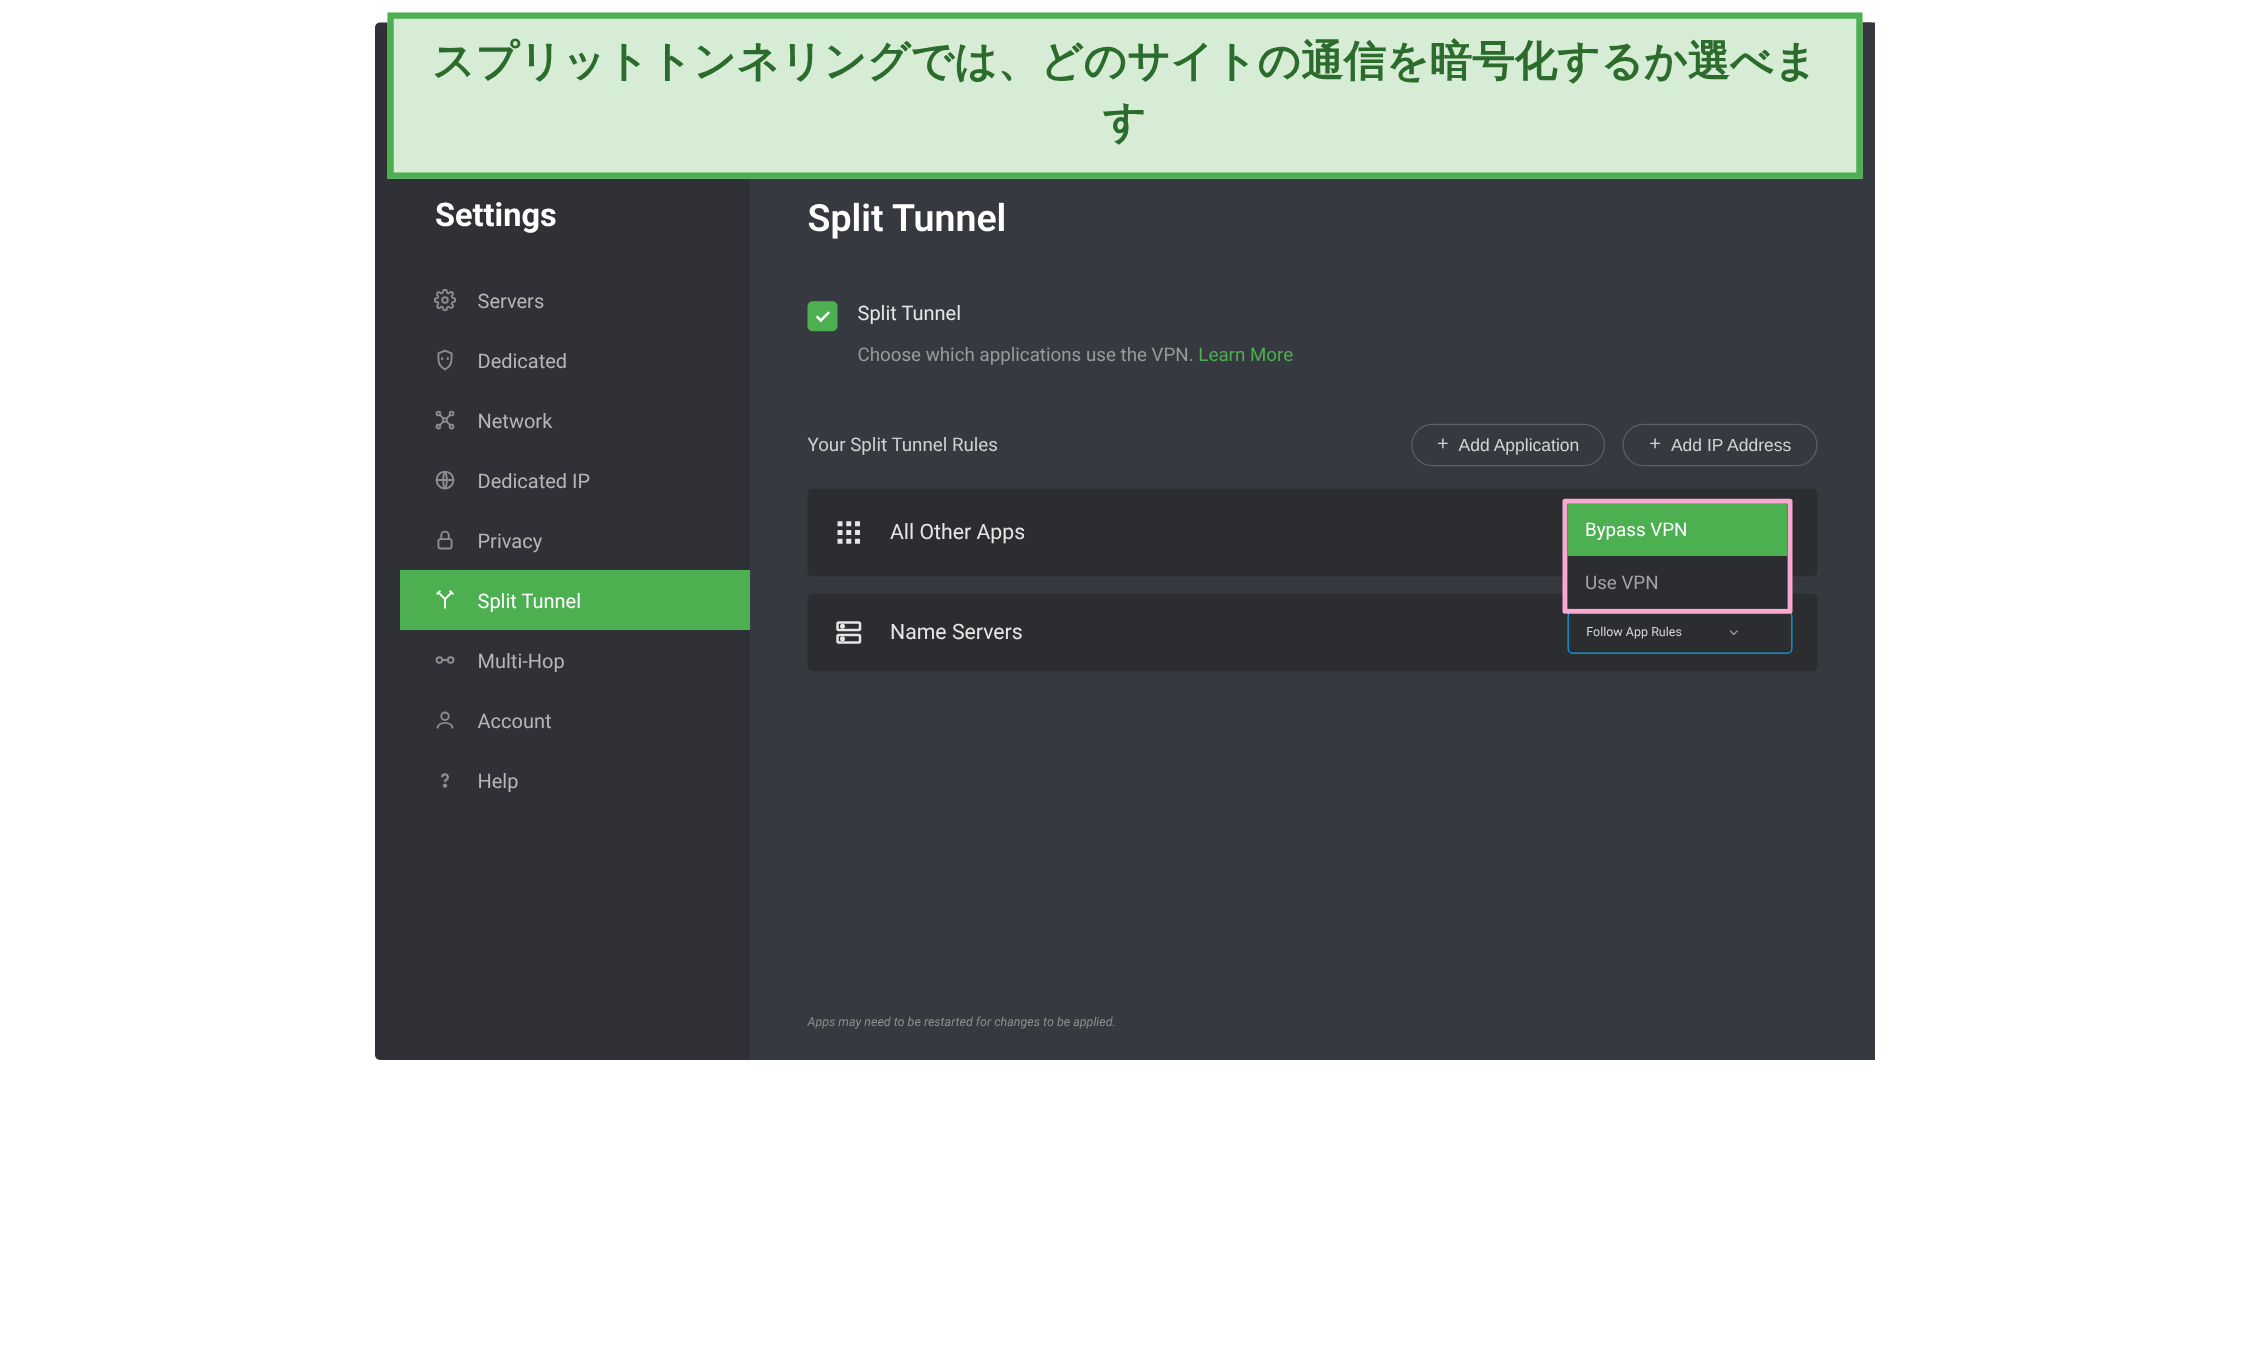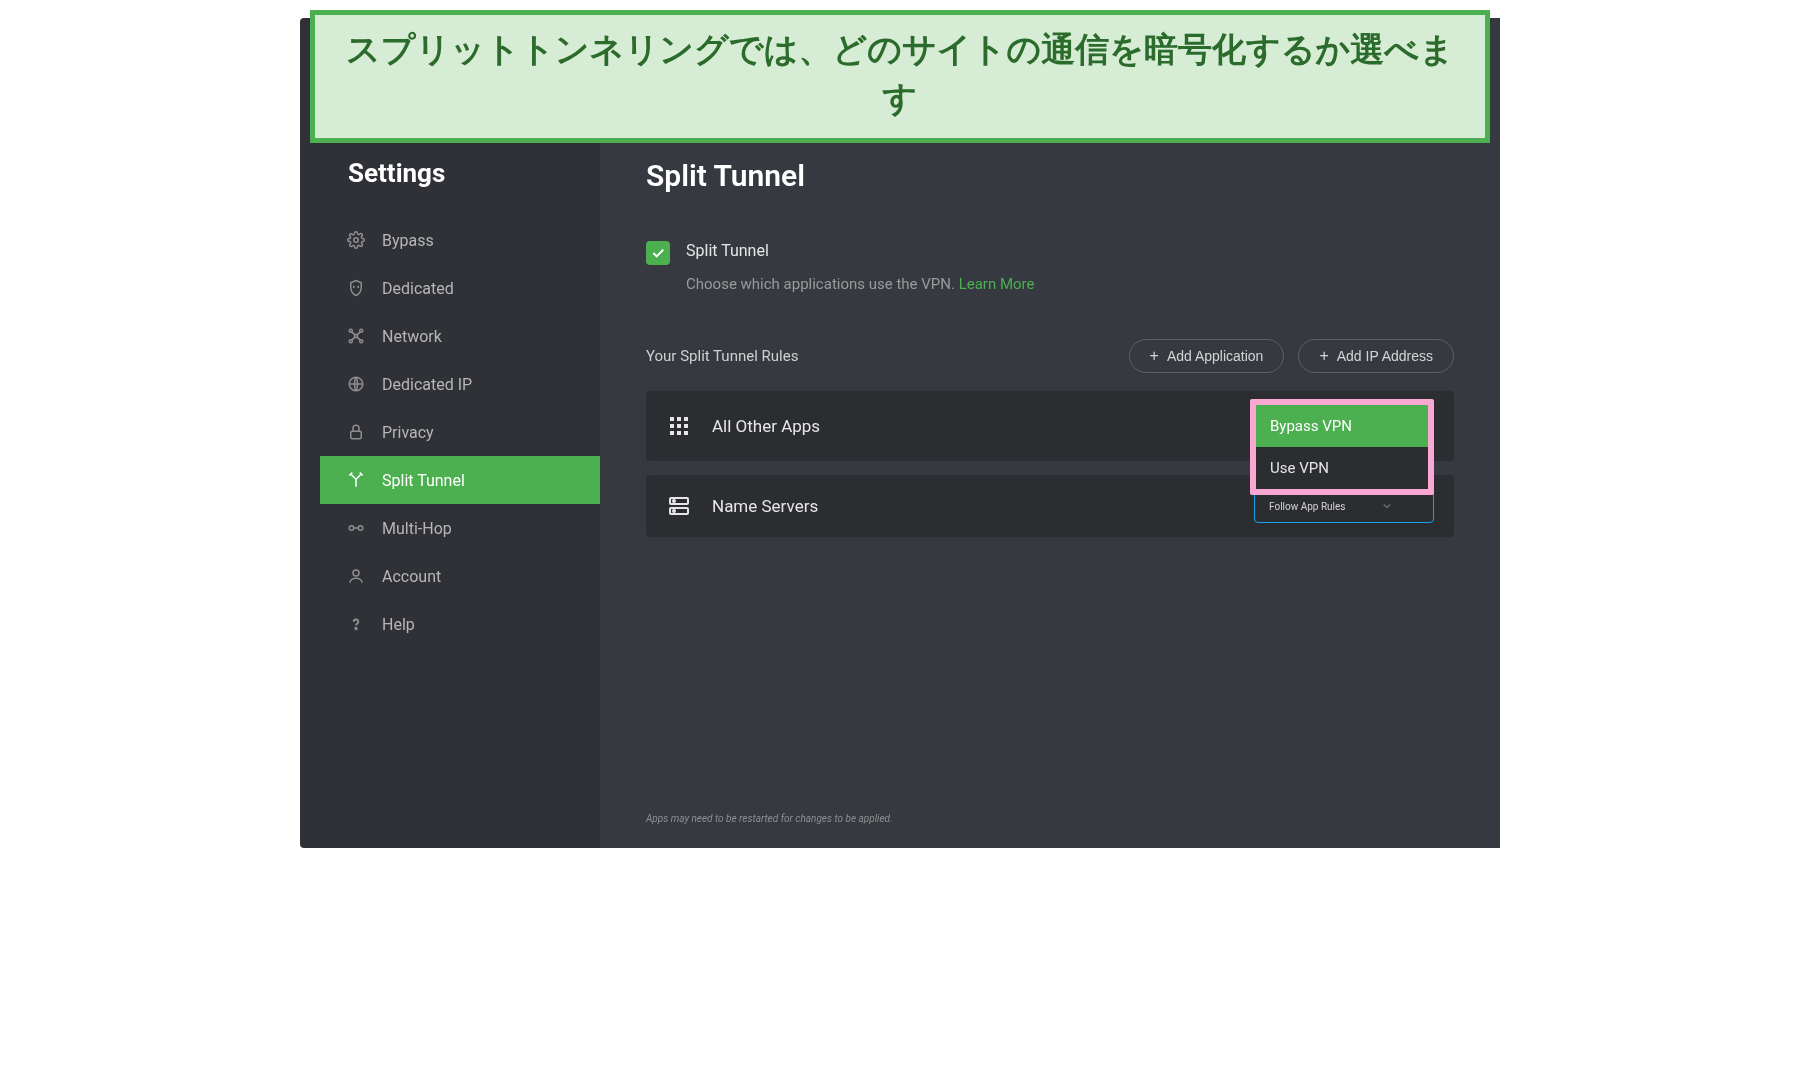--- a/index.html
+++ b/index.html
@@ -167,29 +167,29 @@
   }
   .chev { width:12px; height:12px; }
   
   .dropdown {
     position: absolute;
     top: 0;
     right: 0;
     transform: translateY(-6px);
     width: 184px;
     background: #2b2d31;
-    border: 6px solid #f9a8d4;
+    border: 4px solid #f9a8d4;
     border-radius: 2px;
     z-index: 30;
     overflow:hidden;
   }
   .dropdown-item {
     padding: 12px 14px;
     font-size: 15px;
-    color: #e5e5e5;
+    color: #a3a3a3;
     cursor:pointer;
   }
   .dropdown-item.selected { background: #4caf50; color:#fff; }
   .dropdown-item:not(.selected) { background:#2b2d31; }
   .footer-note {
     position:absolute;
     bottom: 24px;
     left: 46px;
     color: #8e8e8e;
     font-size: 10px;
@@ -209,21 +209,21 @@
     <aside class="sidebar">
       <div class="sidebar-title">Settings</div>
 
       <div class="sidebar-item">
         <span class="sb-icon">
           <svg viewBox="0 0 24 24" fill="none" stroke="#8e8e8e" stroke-width="2">
               <circle cx="12" cy="12" r="3"></circle>
               <path d="M19.4 15a1.7 1.7 0 0 0 .3 1.8l.1.1a2 2 0 1 1-2.8 2.8l-.1-.1a1.7 1.7 0 0 0-1.8-.3 1.7 1.7 0 0 0-1 1.5V21a2 2 0 1 1-4 0v-.1a1.7 1.7 0 0 0-1-1.5 1.7 1.7 0 0 0-1.8.3l-.1.1a2 2 0 1 1-2.8-2.8l.1-.1a1.7 1.7 0 0 0 .3-1.8 1.7 1.7 0 0 0-1.5-1H3a2 2 0 1 1 0-4h.1a1.7 1.7 0 0 0 1.5-1 1.7 1.7 0 0 0-.3-1.8l-.1-.1a2 2 0 1 1 2.8-2.8l.1.1a1.7 1.7 0 0 0 1.8.3H9a1.7 1.7 0 0 0 1-1.5V3a2 2 0 1 1 4 0v.1a1.7 1.7 0 0 0 1 1.5 1.7 1.7 0 0 0 1.8-.3l.1-.1a2 2 0 1 1 2.8 2.8l-.1.1a1.7 1.7 0 0 0-.3 1.8V9a1.7 1.7 0 0 0 1.5 1H21a2 2 0 1 1 0 4h-.1a1.7 1.7 0 0 0-1.5 1z"></path>
             </svg>
         </span>
-        <span>Bypass</span>
+        <span>Servers</span>
       </div>
 
       <div class="sidebar-item">
         <span class="sb-icon">
           <svg viewBox="0 0 24 24" fill="none" stroke="#8e8e8e" stroke-width="2">
               <path d="M12 2l7 3v6c0 5-3 9-7 11-4-2-7-6-7-11V5l7-3z"></path>
               <path d="M9 9v3M15 9v3"></path>
             </svg>
         </span>
         <span>Dedicated</span>

